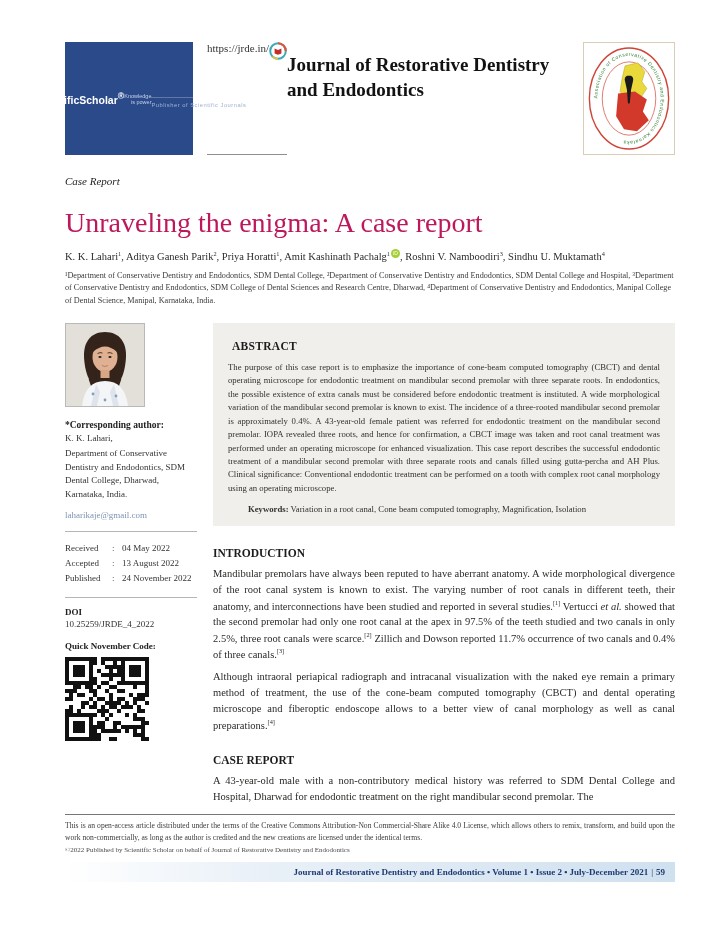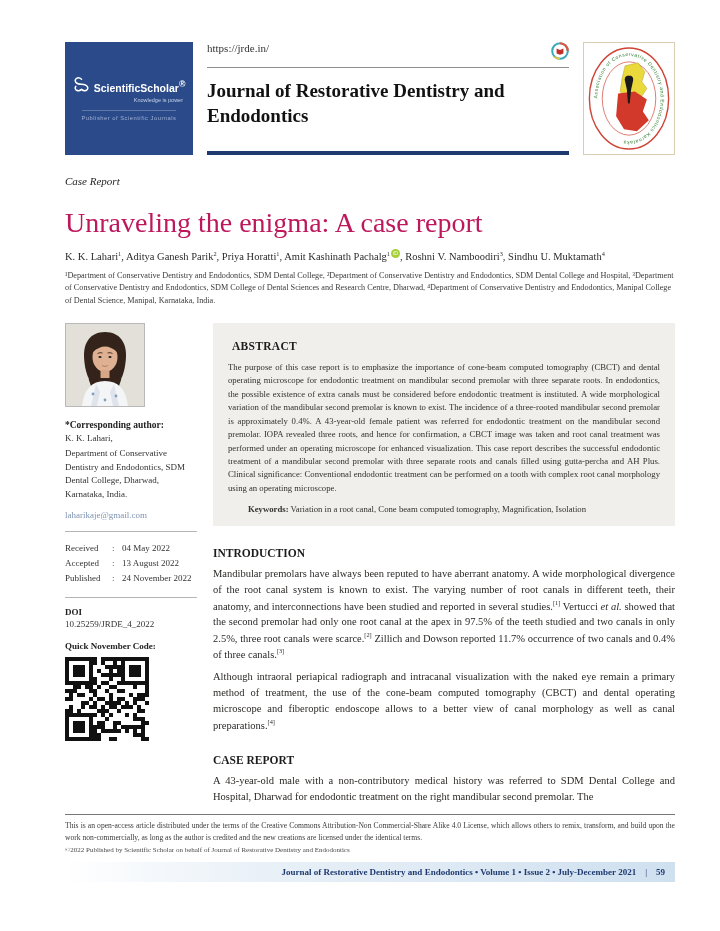--- a/index.html
+++ b/index.html
@@ -2,28 +2,28 @@
 <html><head>
 <meta charset="utf-8">
 <style>
   html,body{margin:0;padding:0;background:#e9e9e9;}
   .page{width:720px;height:931px;background:#ffffff;position:relative;margin:0 auto;
         font-family:"Liberation Serif","DejaVu Serif",serif;color:#2e2c29;overflow:hidden;box-sizing:border-box;}
   .inner{padding:42px 45px 0 65px;}
 
   
   .masthead{display:flex;gap:14px;}
-  .logo-box{width:128px;height:113px;background:#2b4a8a;flex:none;display:flex;flex-direction:column;
+  .logo-box{width:128px;height:113px;background:#2b4a8a;flex:none;display:flex;flex-direction:row;
             justify-content:center;align-items:center;box-sizing:border-box;padding:0 10px;}
   .ss-row{display:flex;align-items:center;gap:4px;}
   .ss-name{color:#fff;font-weight:bold;font-size:10.5px;font-family:"Liberation Sans",sans-serif;white-space:nowrap;}
   .ss-tag{font-size:5.5px;color:#c6d2e8;text-align:right;width:100%;font-family:"Liberation Sans",sans-serif;margin-top:1px;}
   .ss-sub{font-size:5.8px;color:#9fb1d4;margin-top:7px;letter-spacing:.5px;border-top:1px solid rgba(255,255,255,.25);
           padding-top:4px;font-family:"Liberation Sans",sans-serif;white-space:nowrap;}
-  .mast-center{flex:1;display:flex;flex-direction:column;min-width:0;height:113px;}
+  .mast-center{flex:1;display:flex;flex-direction:row;min-width:0;height:113px;}
   .url-row{display:flex;justify-content:space-between;align-items:flex-start;padding-bottom:3px;border-bottom:1px solid #8f8f8f;}
   .url{font-size:11px;color:#333;text-decoration:none;}
   .journal-title{font-size:19px;font-weight:bold;color:#121212;line-height:1.3;margin-top:11px;max-width:345px;}
   .thick-rule{height:4px;background:#1e3a70;margin-top:auto;}
   .emblem-box{width:92px;height:113px;flex:none;border:1px solid #d9cdb4;display:flex;align-items:center;justify-content:center;box-sizing:border-box;}
 
   
   .article-head{margin-top:20px;}
   .case-report{font-style:italic;font-size:11px;color:#222;}
   .article-title{font-size:28px;font-weight:400;color:#be185d;margin:20px 0 0;}
@@ -57,21 +57,21 @@
   .kw-label{font-weight:bold;}
   .shead{font-size:11.5px;font-weight:bold;margin:21px 0 3px;color:#1c1c1c;}
   .body-p{font-size:10.5px;line-height:1.5;text-align:justify;margin:7px 0;color:#2c2a27;}
   .body-p sup{font-size:.6em;}
 
   
   .footer{position:absolute;left:65px;right:45px;top:814px;}
   .foot-rule{border:none;border-top:1px solid #777;margin:0;}
   .license{font-size:7.6px;line-height:1.6;text-align:justify;margin-top:5px;color:#3a3a3a;}
   .copyright{font-size:7px;margin-top:2px;color:#4a4a4a;}
-  .journal-bar{margin-top:8px;height:20px;display:flex;align-items:center;justify-content:flex-end;gap:9px;
+  .journal-bar{margin-top:8px;height:20px;display:flex;align-items:center;justify-content:flex-end;gap:3px;
                background:linear-gradient(90deg,#ffffff 0%,#eaf1f8 30%,#cfe0ef 100%);
                font-weight:bold;color:#1e3a70;font-size:9px;padding-right:10px;}
   .bar-sep{font-weight:400;color:#1e3a70;}
 </style>
 </head>
 <body>
 
 <div class="page">
   <div class="inner">
 

